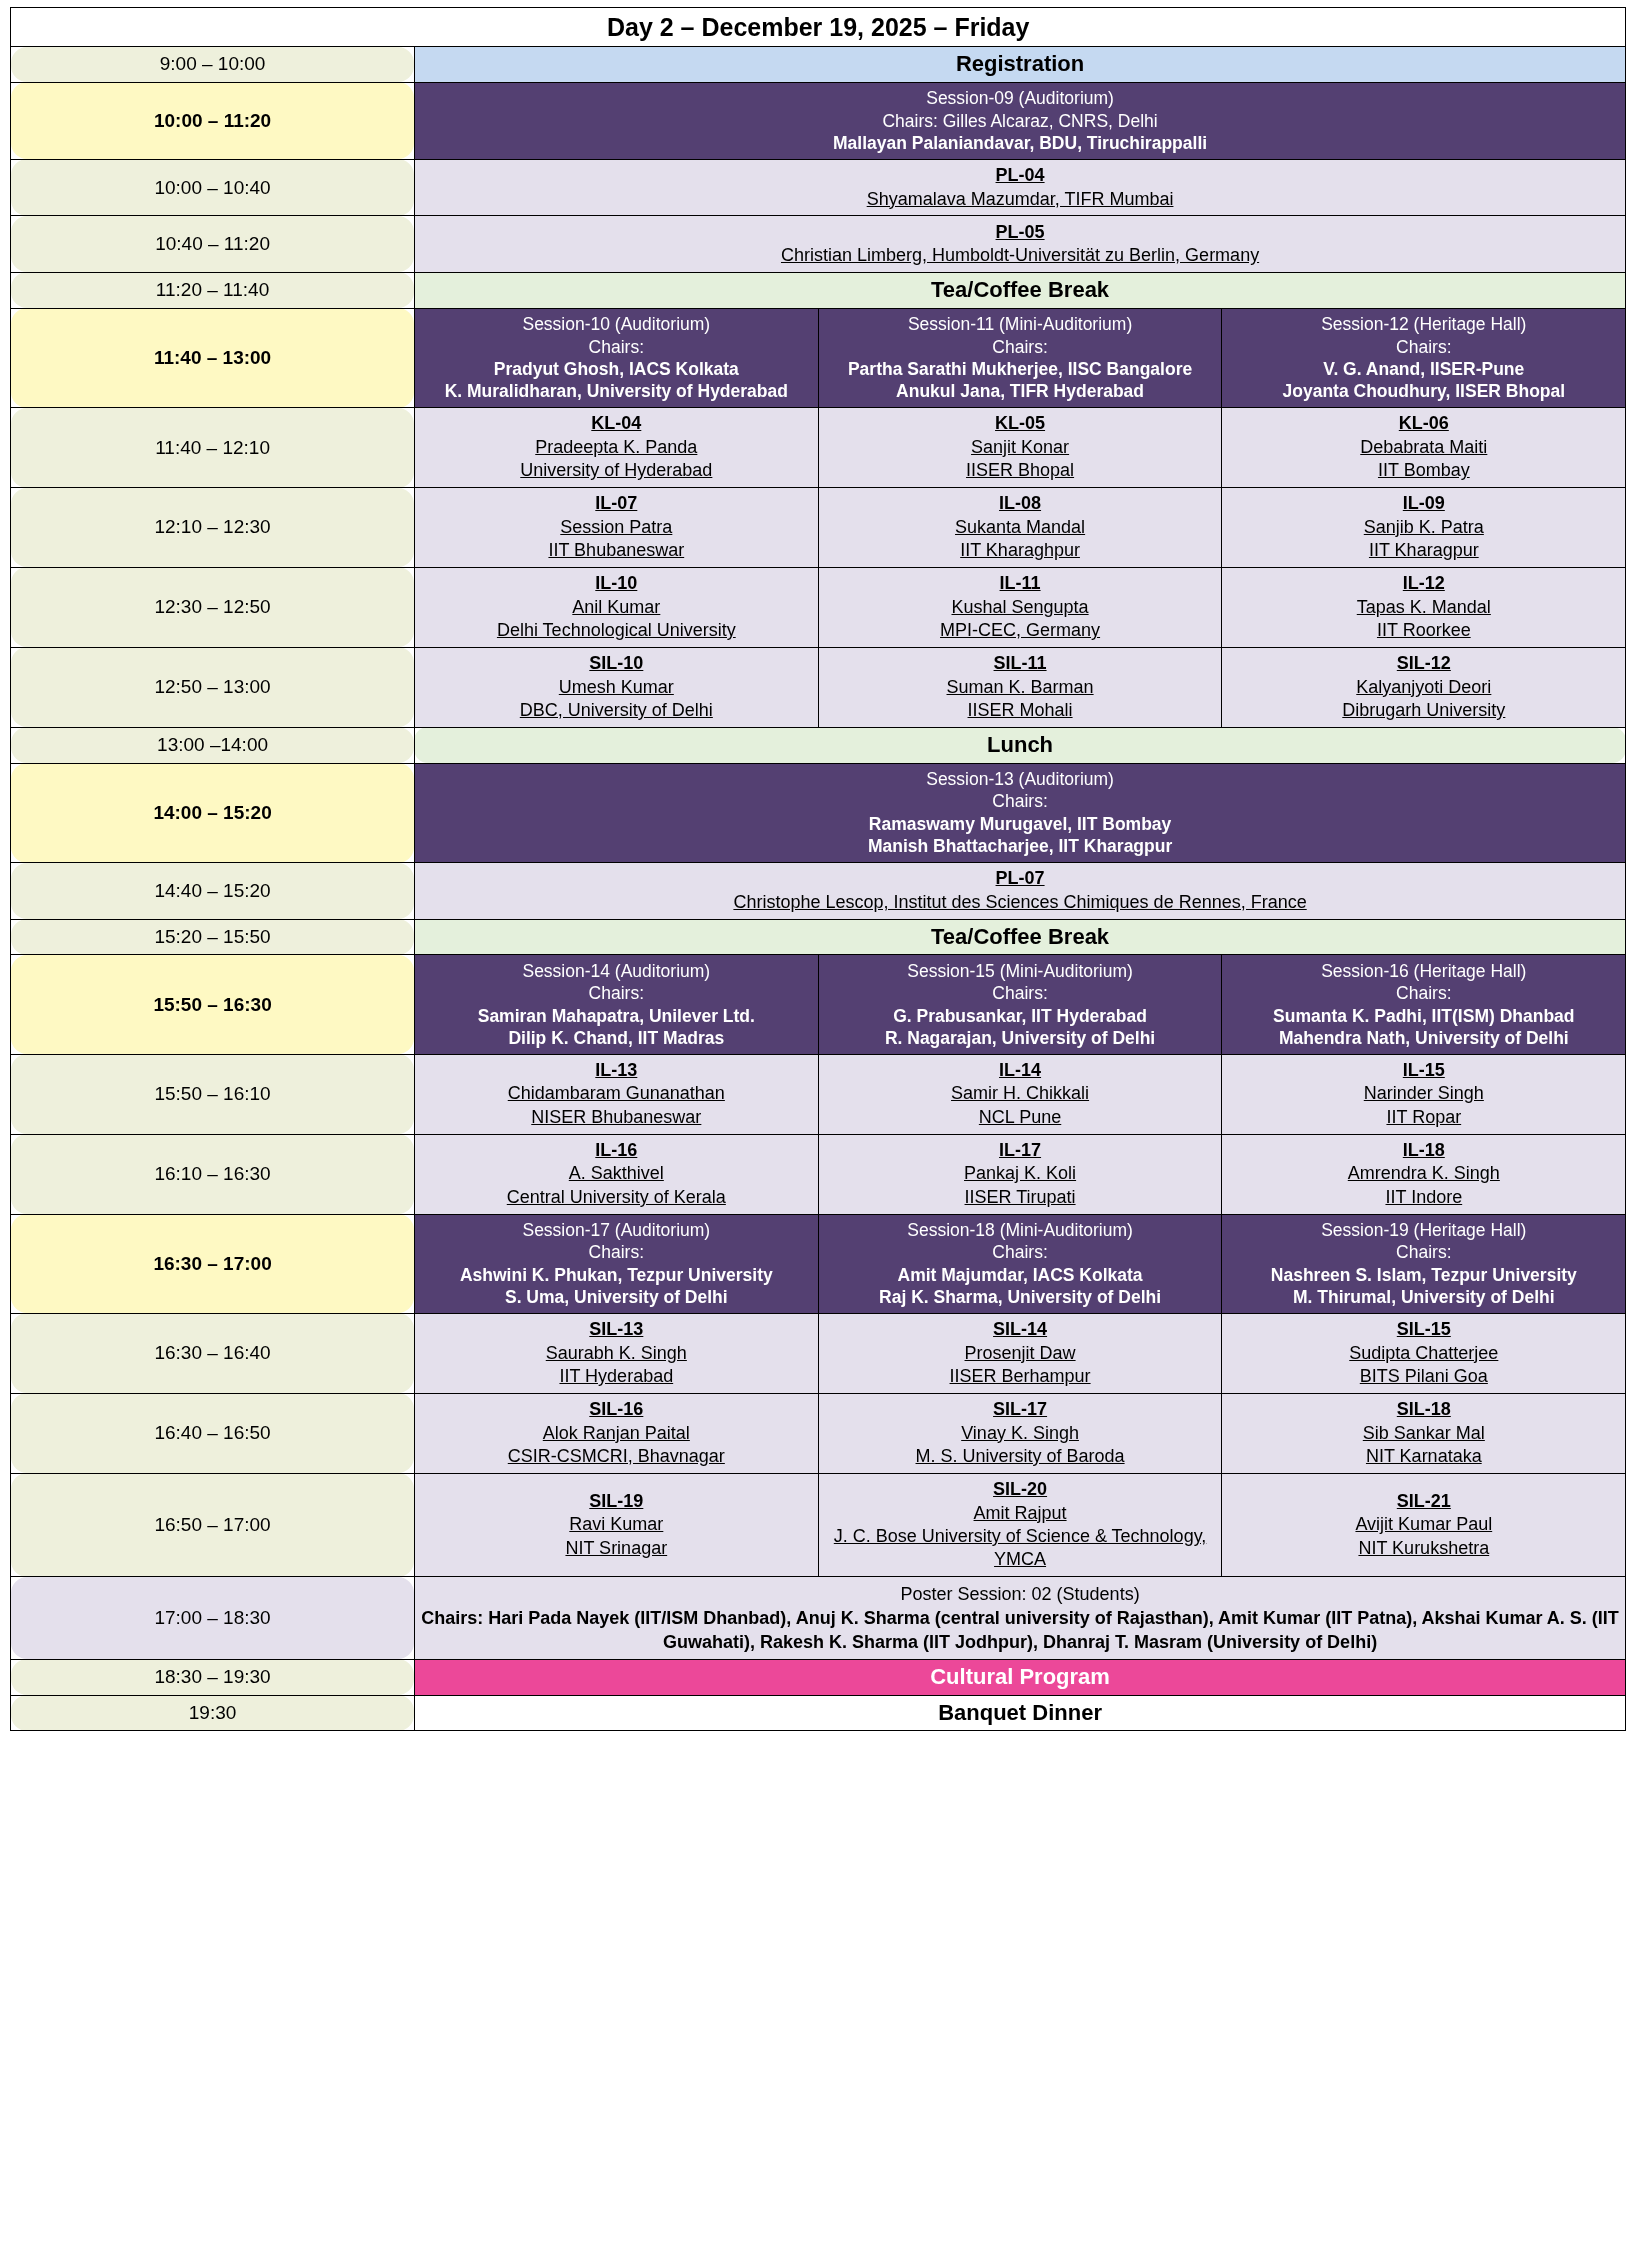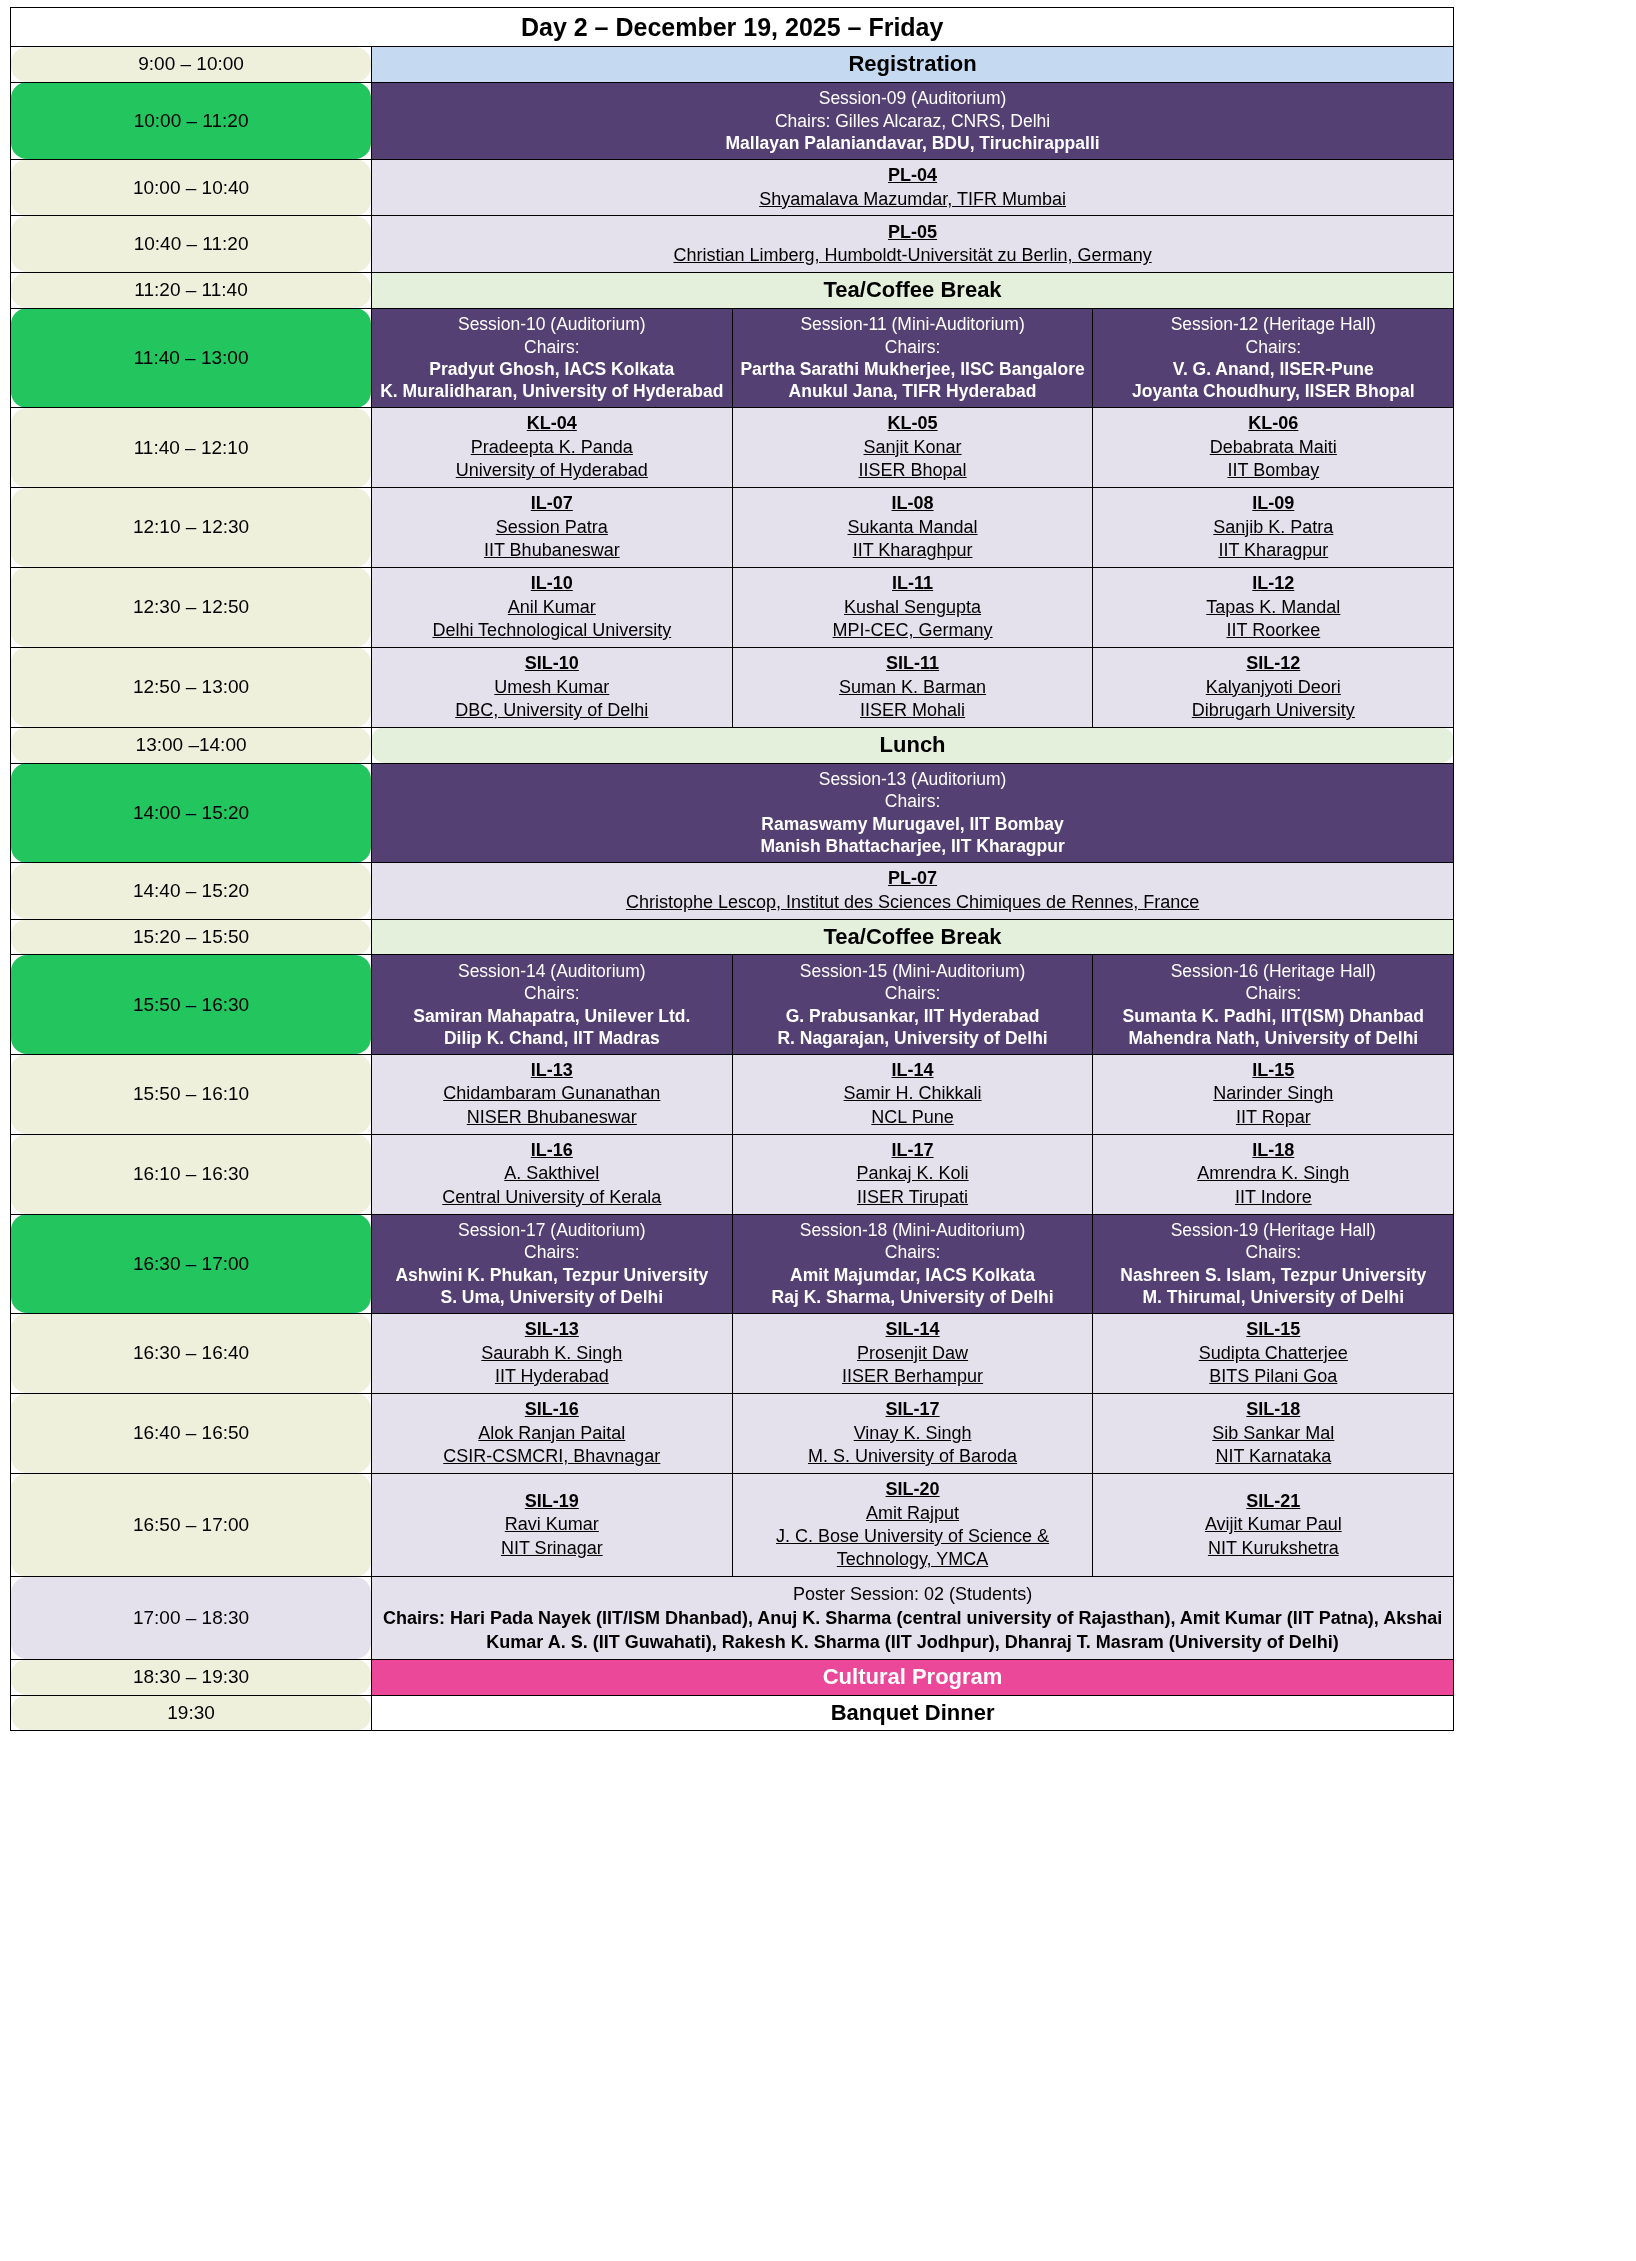--- a/index.html
+++ b/index.html
@@ -1,23 +1,23 @@
 <!DOCTYPE html>
 <html style="font-size:11.7px"><head>
 <meta charset="utf-8">
 <style>
   html,body{margin:0;padding:0;background:#ffffff;}
   body{font-family:"Liberation Sans", sans-serif; color:#000;}
   #page{width:1636px;min-height:2261px;box-sizing:border-box;padding:7.3px 10.2px 7.3px 10.2px;}
-  table.sched{border-collapse:collapse;width:1444px;table-layout:fixed;}
+  table.sched{border-collapse:collapse;width:1616px;table-layout:fixed;}
   table.sched td{border:1.5px solid #000;vertical-align:middle;padding:4.4px 5.8px;}
   .tcol{width:210px;}
   .title-row td{font-size:25px;font-weight:bold;text-align:center;background:#ffffff;padding:8.7px 0;}
   .time{font-size:19px;text-align:center;background:#eef0dc;border-radius:16px;}
-  .time.bold{font-weight:normal;background:#22c55e;}
+  .time.bold{font-weight:bold;background:#fef9c3;}
   .time.lav{background:#e4e0ec;}
   .band{font-size:22px;font-weight:bold;text-align:center;}
   .reg{background:#c5d9f1;}
   .tea{background:#e4f0dc;}
   .lunch{background:#e4f0dc;border-radius:14px;}
   .cult{background:#ec4899;color:#ffffff;}
   .banq{background:#ffffff;}
   .session{background:#544072;color:#ffffff;text-align:center;font-size:17.5px;line-height:1.28;}
   .session .hdr{font-weight:normal;}
   .session .chairs{font-weight:normal;}

